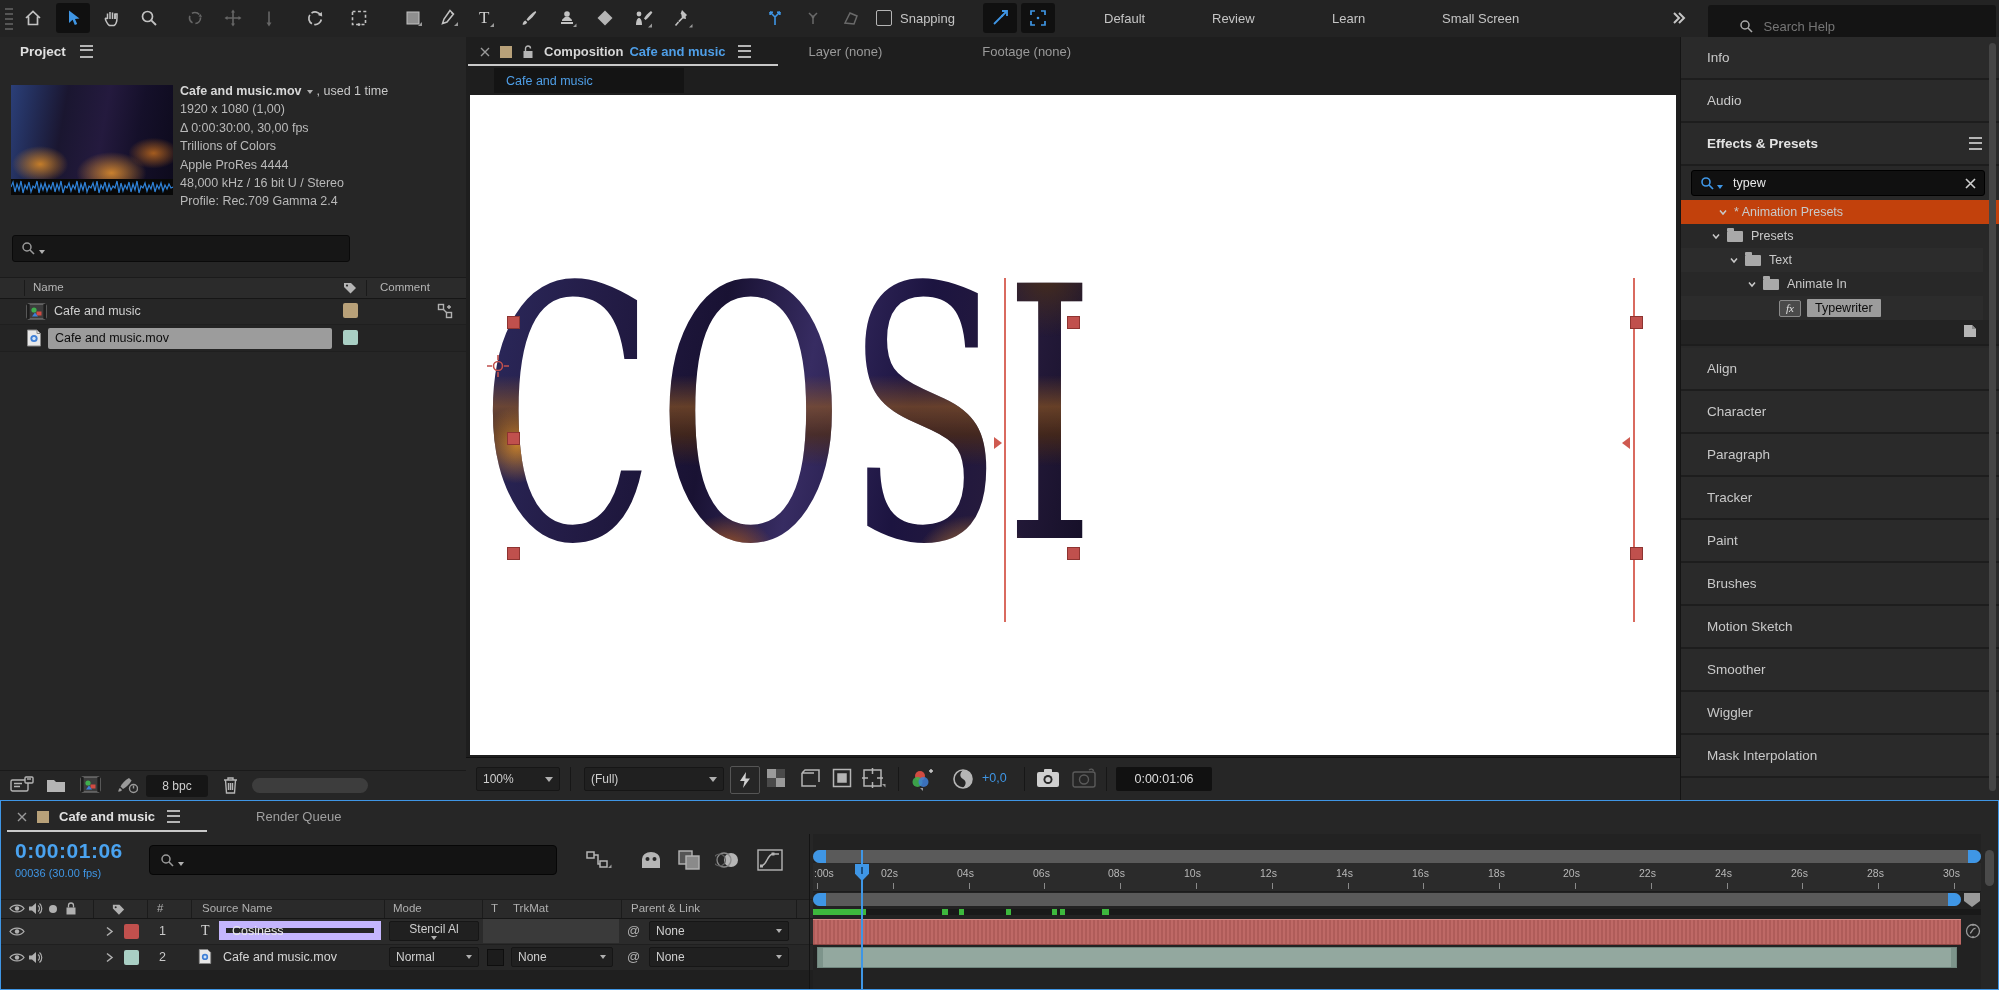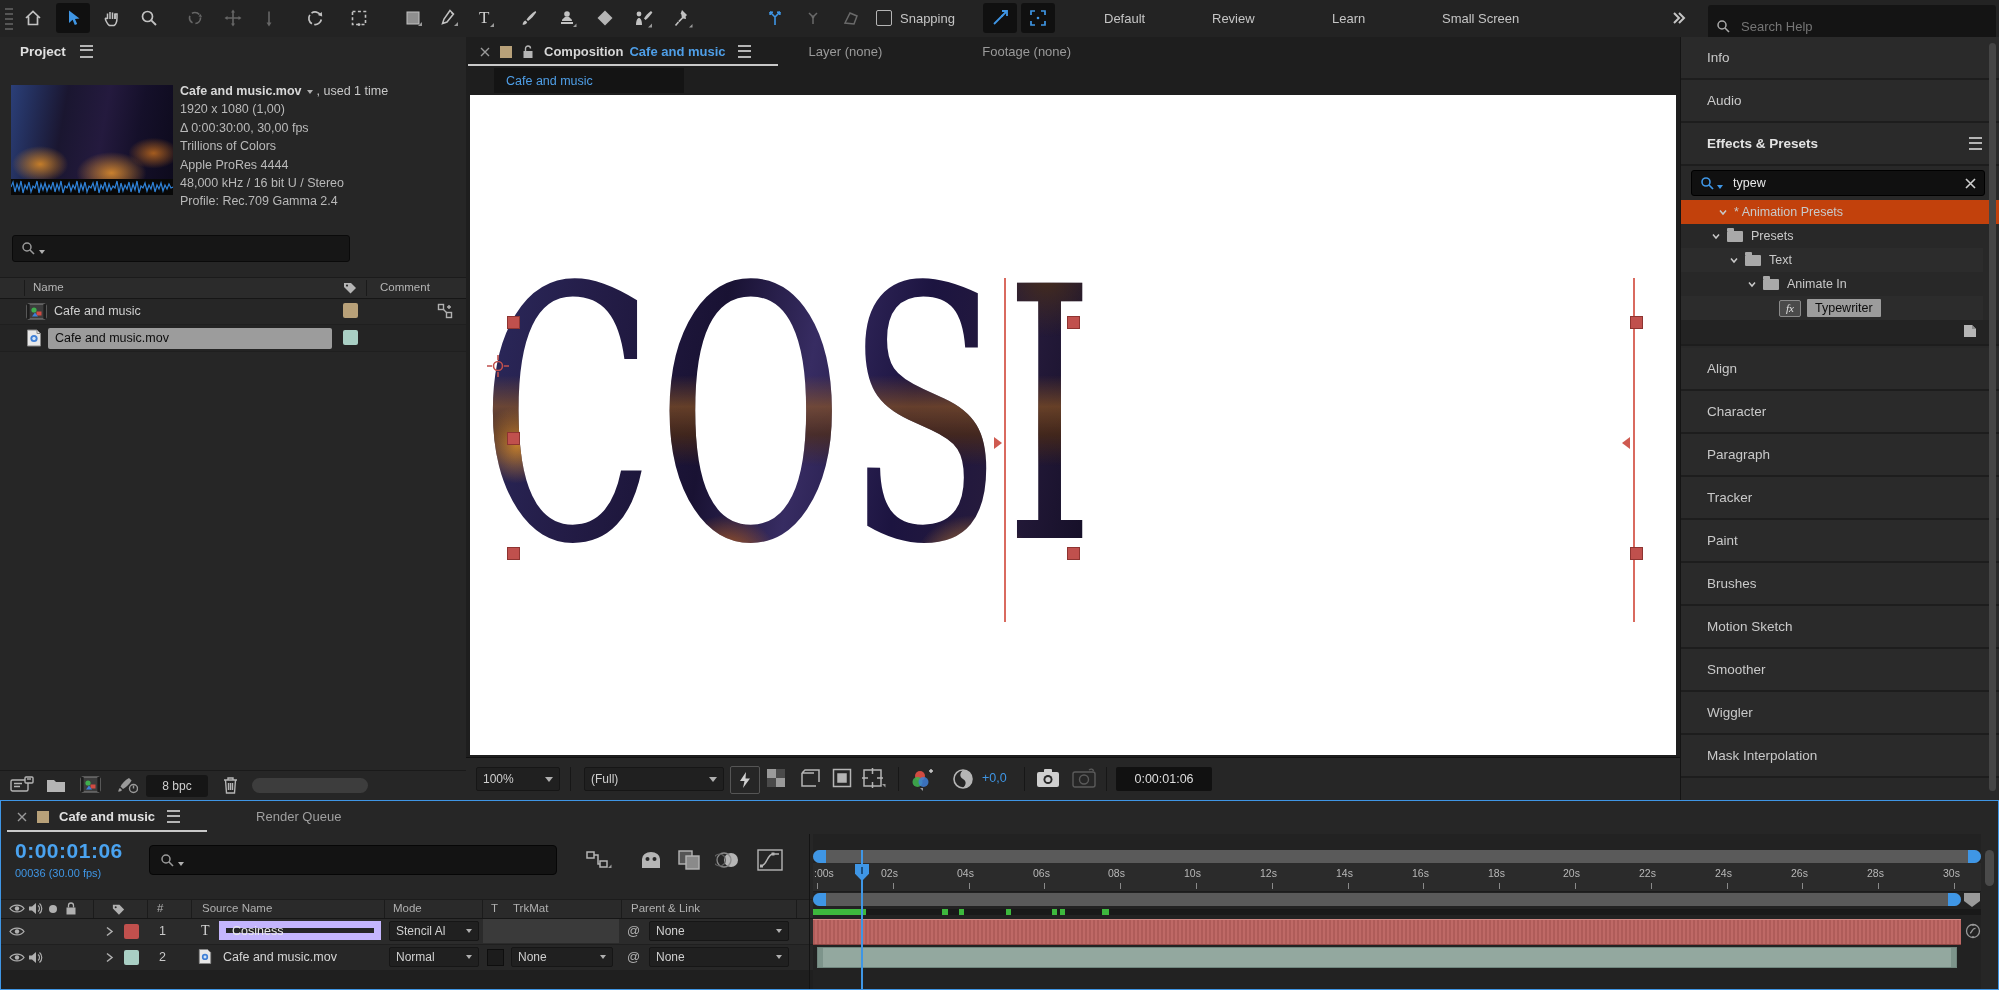--- a/index.html
+++ b/index.html
@@ -215,21 +215,21 @@
         <span>Learn</span>
       </div>
     <div class="ws-tab" style="left:1428px;">
         <span>Small Screen</span>
       </div>
     <div class="abs ic" style="left:1668px;top:8px;">
       <svg width="20" height="20" viewBox="0 0 20 20" stroke="#c5c5c5" stroke-width="2" fill="none">
           <path d="M6 5 L11 10 L6 15 M11 5 L16 10 L11 15"></path>
         </svg>
     </div>
-    <div class="abs row" style="left:1708px;top:5px;width:288px;height:42px;background:#141414;border-radius:3px;padding:0 8px;box-sizing:border-box;">
+    <div class="abs row" style="left:1708px;top:5px;width:288px;height:42px;background:#141414;border-radius:3px;padding:0 24px;box-sizing:border-box;justify-content:center;">
       <span class="ic">
           <svg width="15" height="15" viewBox="0 0 15 15">
             <circle cx="6" cy="6" r="4" stroke="#aaa" stroke-width="1.5" fill="none"></circle>
             <path d="M9 9 L13 13" stroke="#aaa" stroke-width="1.6"></path>
           </svg>
         </span>
       <input style="background: transparent; border: none; outline: none; color: rgb(207, 207, 207); font-size: 13px; margin-left: 8px; width: 200px;" placeholder="Search Help">
     </div>
   </div>
 
@@ -725,21 +725,21 @@
         <svg width="9" height="11" viewBox="0 0 9 11">
             <path d="M2 1.5 L7 5.5 L2 9.5" stroke="#b0b0b0" stroke-width="1.5" fill="none"></path>
           </svg>
       </span>
       <span class="swatch abs" style="left:123px;top:5px;background:#c0504d;"></span>
       <span class="abs txt" style="left:158px;top:5px;color:#c9c9c9;">1</span>
       <span class="abs txt" style="left:200px;top:4px;font-family:'Liberation Serif',serif;font-size:14px;color:#d5d5d5;">T</span>
       <span class="abs row" style="left:218px;top:2px;width:162px;height:19px;border:7px solid #c4b5fd;background:#252525;box-sizing:border-box;">
         <span class="txt" style="margin-left:6px;color:#e8e8e8;">Cosiness</span>
       </span>
-      <div class="abs row dropbox" style="left:388px;top:2px;width:90px;">
+      <div class="abs row dropbox" style="left:388px;top:2px;width:90px;flex-direction:column;">
         <span class="txt">Stencil Al</span>
           <span class="car sm"></span>
       </div>
       <span class="abs" style="left:482px;top:0;width:136px;height:24px;background:#3a3a3a;"></span>
       <span class="abs txt" style="left:626px;top:4px;color:#b0b0b0;font-size:13px;">@</span>
       <div class="abs row dropbox" style="left:648px;top:2px;width:140px;">
         <span class="txt">None</span>
           <span class="car sm"></span>
       </div>
     </div>

